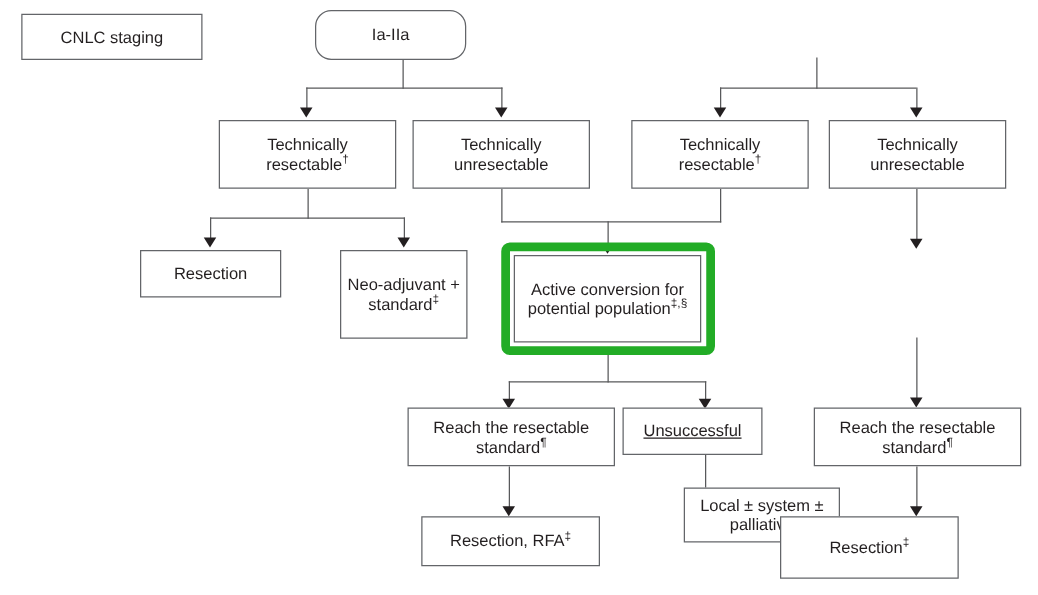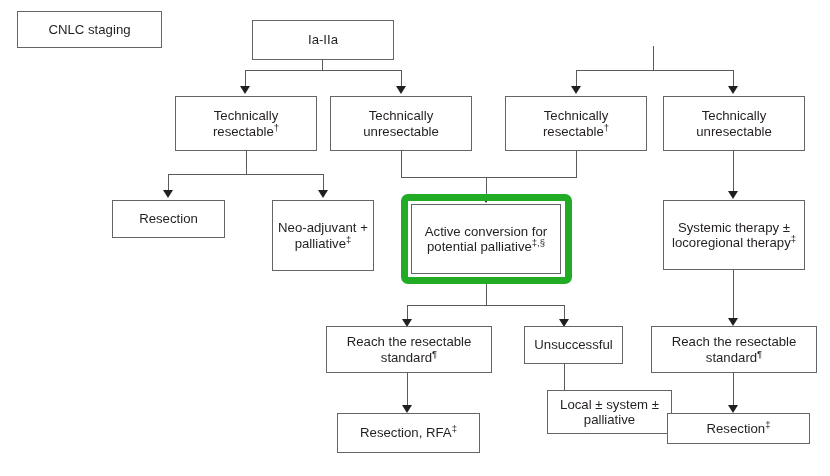--- a/index.html
+++ b/index.html
@@ -65,21 +65,21 @@
 </head>
 <body>
 
 <div id="canvas">
 
   <div class="node" style="left:17px; top:11px; width:145px; height:37px;">
     <span class="txt">CNLC staging</span>
   </div>
 
 
-  <div class="node" style="left:252px; top:20px; width:142px; height:40px;">
+  <div class="node" style="left:252px; top:8px; width:121px; height:40px;border-radius:13px;">
     <span class="txt">Ia-IIa</span>
   </div>
 
 
   <div class="vline" style="left:322px; top:46px; height:25px;"></div>
   <div class="hline" style="left:245px; top:70px; width:157px;"></div>
   <div class="vline" style="left:245px; top:70px; height:18px;"></div>
   <div class="arrow" style="left:240px; top:86px;"></div>
   <div class="vline" style="left:401px; top:70px; height:18px;"></div>
   <div class="arrow" style="left:396px; top:86px;"></div>
@@ -126,54 +126,49 @@
 
   <div class="vline" style="left:733px; top:151px; height:42px;"></div>
   <div class="arrow" style="left:728px; top:191px;"></div>
 
   <div class="node" style="left:112px; top:200px; width:113px; height:38px;">
     <span class="txt">Resection</span>
   </div>
 
   <div class="node" style="left:272px; top:200px; width:102px; height:71px;">
     <span class="txt">
-      <span>Neo-adjuvant + palliative</span><sup>‡</sup>
+      <span>Neo-adjuvant + standard</span><sup>‡</sup>
     </span>
   </div>
 
   <div class="node" style="left:411px; top:204px; width:150px; height:70px;">
     <span class="txt">
-      <span>Active conversion for potential palliative</span><sup>‡,§</sup>
+      <span>Active conversion for potential population</span><sup>‡,§</sup>
     </span>
   </div>
   <div class="highlight-frame" style="left:401px; top:194px; width:171px; height:90px;"></div>
 
-  <div class="node" style="left:663px; top:200px; width:142px; height:70px;">
-    <span class="txt">
-      <span>Systemic therapy ± locoregional therapy</span><sup>‡</sup>
-    </span>
-  </div>
 
   <div class="vline" style="left:486px; top:284px; height:22px;"></div>
   <div class="hline" style="left:407px; top:305px; width:158px;"></div>
   <div class="vline" style="left:407px; top:305px; height:16px;"></div>
   <div class="arrow" style="left:402px; top:319px;"></div>
   <div class="vline" style="left:564px; top:305px; height:16px;"></div>
   <div class="arrow" style="left:559px; top:319px;"></div>
 
   <div class="vline" style="left:733px; top:270px; height:50px;"></div>
   <div class="arrow" style="left:728px; top:318px;"></div>
 
   <div class="node" style="left:326px; top:326px; width:166px; height:47px;">
     <span class="txt">
       <span>Reach the resectable standard</span><sup>¶</sup>
     </span>
   </div>
 
-  <div class="node" style="left:524px; top:326px; width:99px; height:38px;">
+  <div class="node" style="left:498px; top:326px; width:112px; height:38px;text-decoration:underline;">
     <span class="txt">Unsuccessful</span>
   </div>
 
   <div class="node" style="left:651px; top:326px; width:166px; height:47px;">
     <span class="txt">
       <span>Reach the resectable standard</span><sup>¶</sup>
     </span>
   </div>
 
   <div class="vline" style="left:407px; top:373px; height:34px;"></div>
@@ -188,19 +183,19 @@
   <div class="node" style="left:337px; top:413px; width:143px; height:40px;">
     <span class="txt">
       <span>Resection, RFA</span><sup>‡</sup>
     </span>
   </div>
 
   <div class="node" style="left:502px; top:390px; width:125px; height:44px;margin-left:45px;">
     <span class="txt">Local ± system ± palliative</span>
   </div>
 
-  <div class="node" style="left:667px; top:413px; width:143px; height:31px;">
+  <div class="node" style="left:624px; top:413px; width:143px; height:50px;">
     <span class="txt">
       <span>Resection</span><sup>‡</sup>
     </span>
   </div>
 
 </div>
 
 </body></html>

